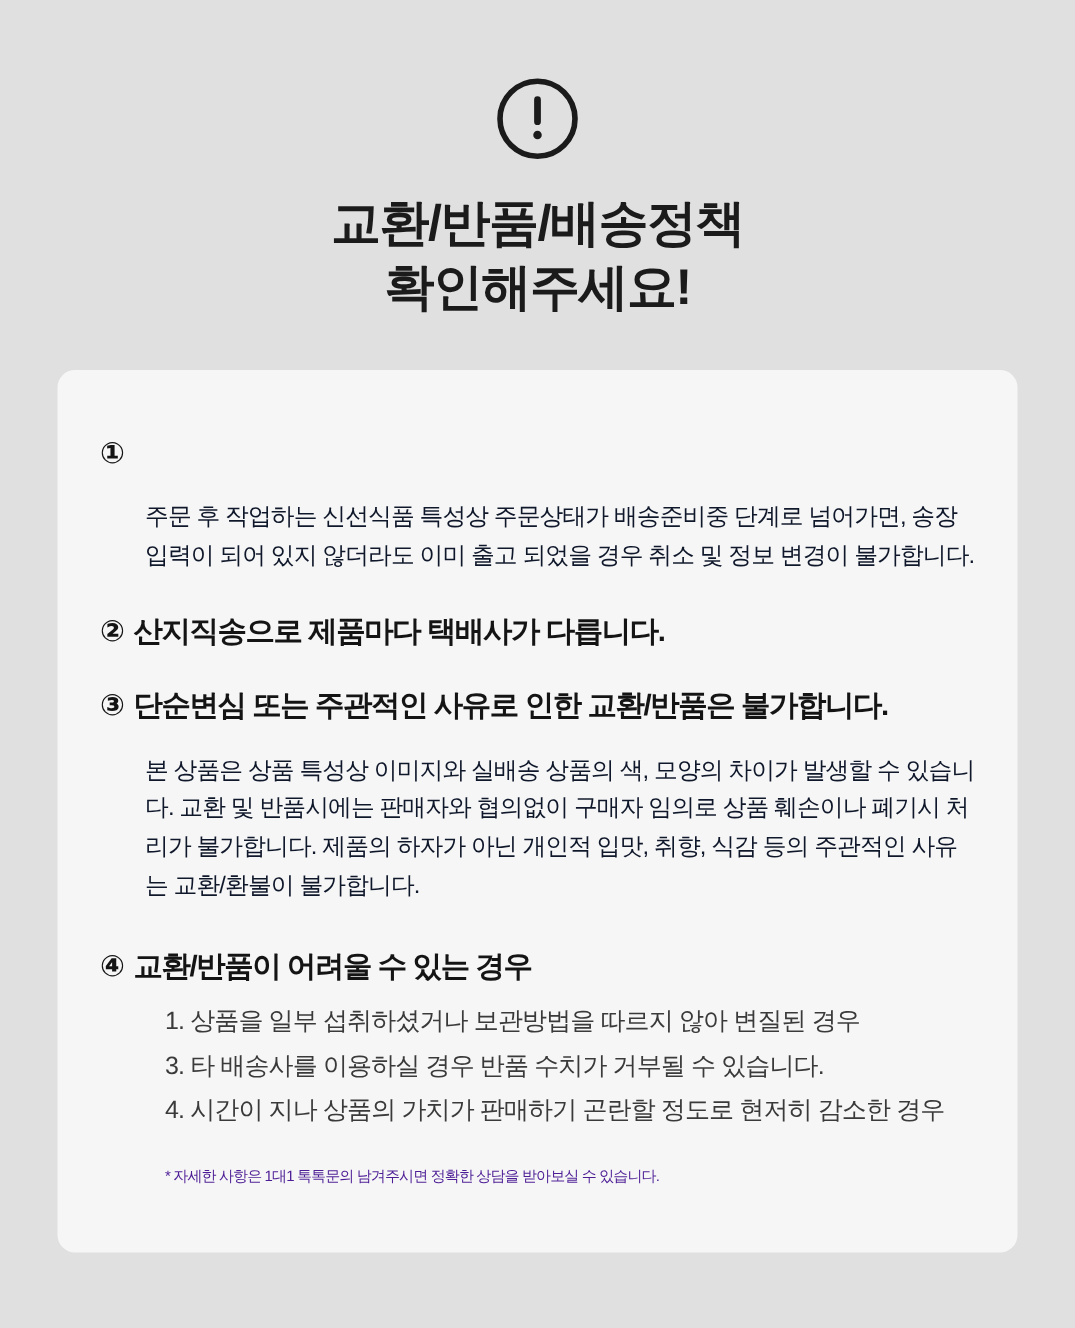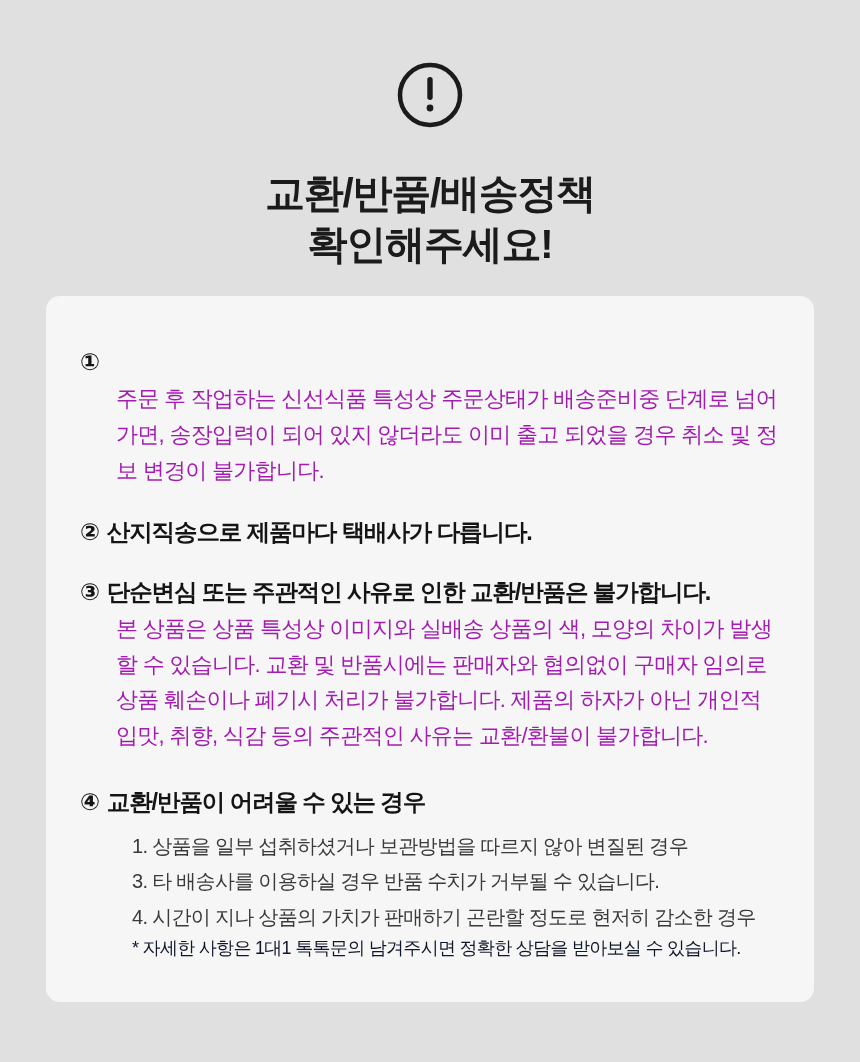--- a/index.html
+++ b/index.html
@@ -26,21 +26,21 @@
     text-align: center;
   }
   .alert-icon {
     width: 66px;
     height: 66px;
     margin: 0 auto;
     display: block;
   }
   .alert-icon svg { display: block; }
   .title {
-    margin-top: 40px;
+    margin-top: 26px;
     font-size: 40px;
     font-weight: bold;
     line-height: 1.28;
     letter-spacing: -1.2px;
     color: #1b1b1b;
   }
   .title .line { display: block; }
   .card {
     position: absolute;
     left: 46px;
@@ -63,42 +63,43 @@
     display: flex;
     align-items: flex-start;
     gap: 8px;
   }
   .sec-num {
     font-size: 23.5px;
     font-weight: bold;
     flex: none;
   }
   .sec-body {
-    margin-top: 4px;
+    margin-top: 22px;
     margin-left: 36px;
-    font-size: 22px;
+    font-size: 19px;
     line-height: 1.62;
     letter-spacing: -0.7px;
-    color: #a21caf;
+    color: #0f172a;
   }
   .sec-body p { margin: 0; }
   .list {
     margin-top: 12px;
     margin-left: 52px;
     font-size: 20px;
     line-height: 1.78;
     letter-spacing: -0.7px;
     color: #3a3a3a;
   }
   .list div { margin: 0; }
   .footnote {
+    margin-top: 26px;
     margin-left: 52px;
-    font-size: 18px;
+    font-size: 12px;
     letter-spacing: -0.7px;
-    color: #0f172a;
+    color: #4c1d95;
   }
   .s1 { margin-bottom: 30px; }
   .s2 { margin-bottom: 30px; }
   .s3 { margin-bottom: 34px; }
 </style>
 </head>
 <body>
 
 <div class="page">
 

